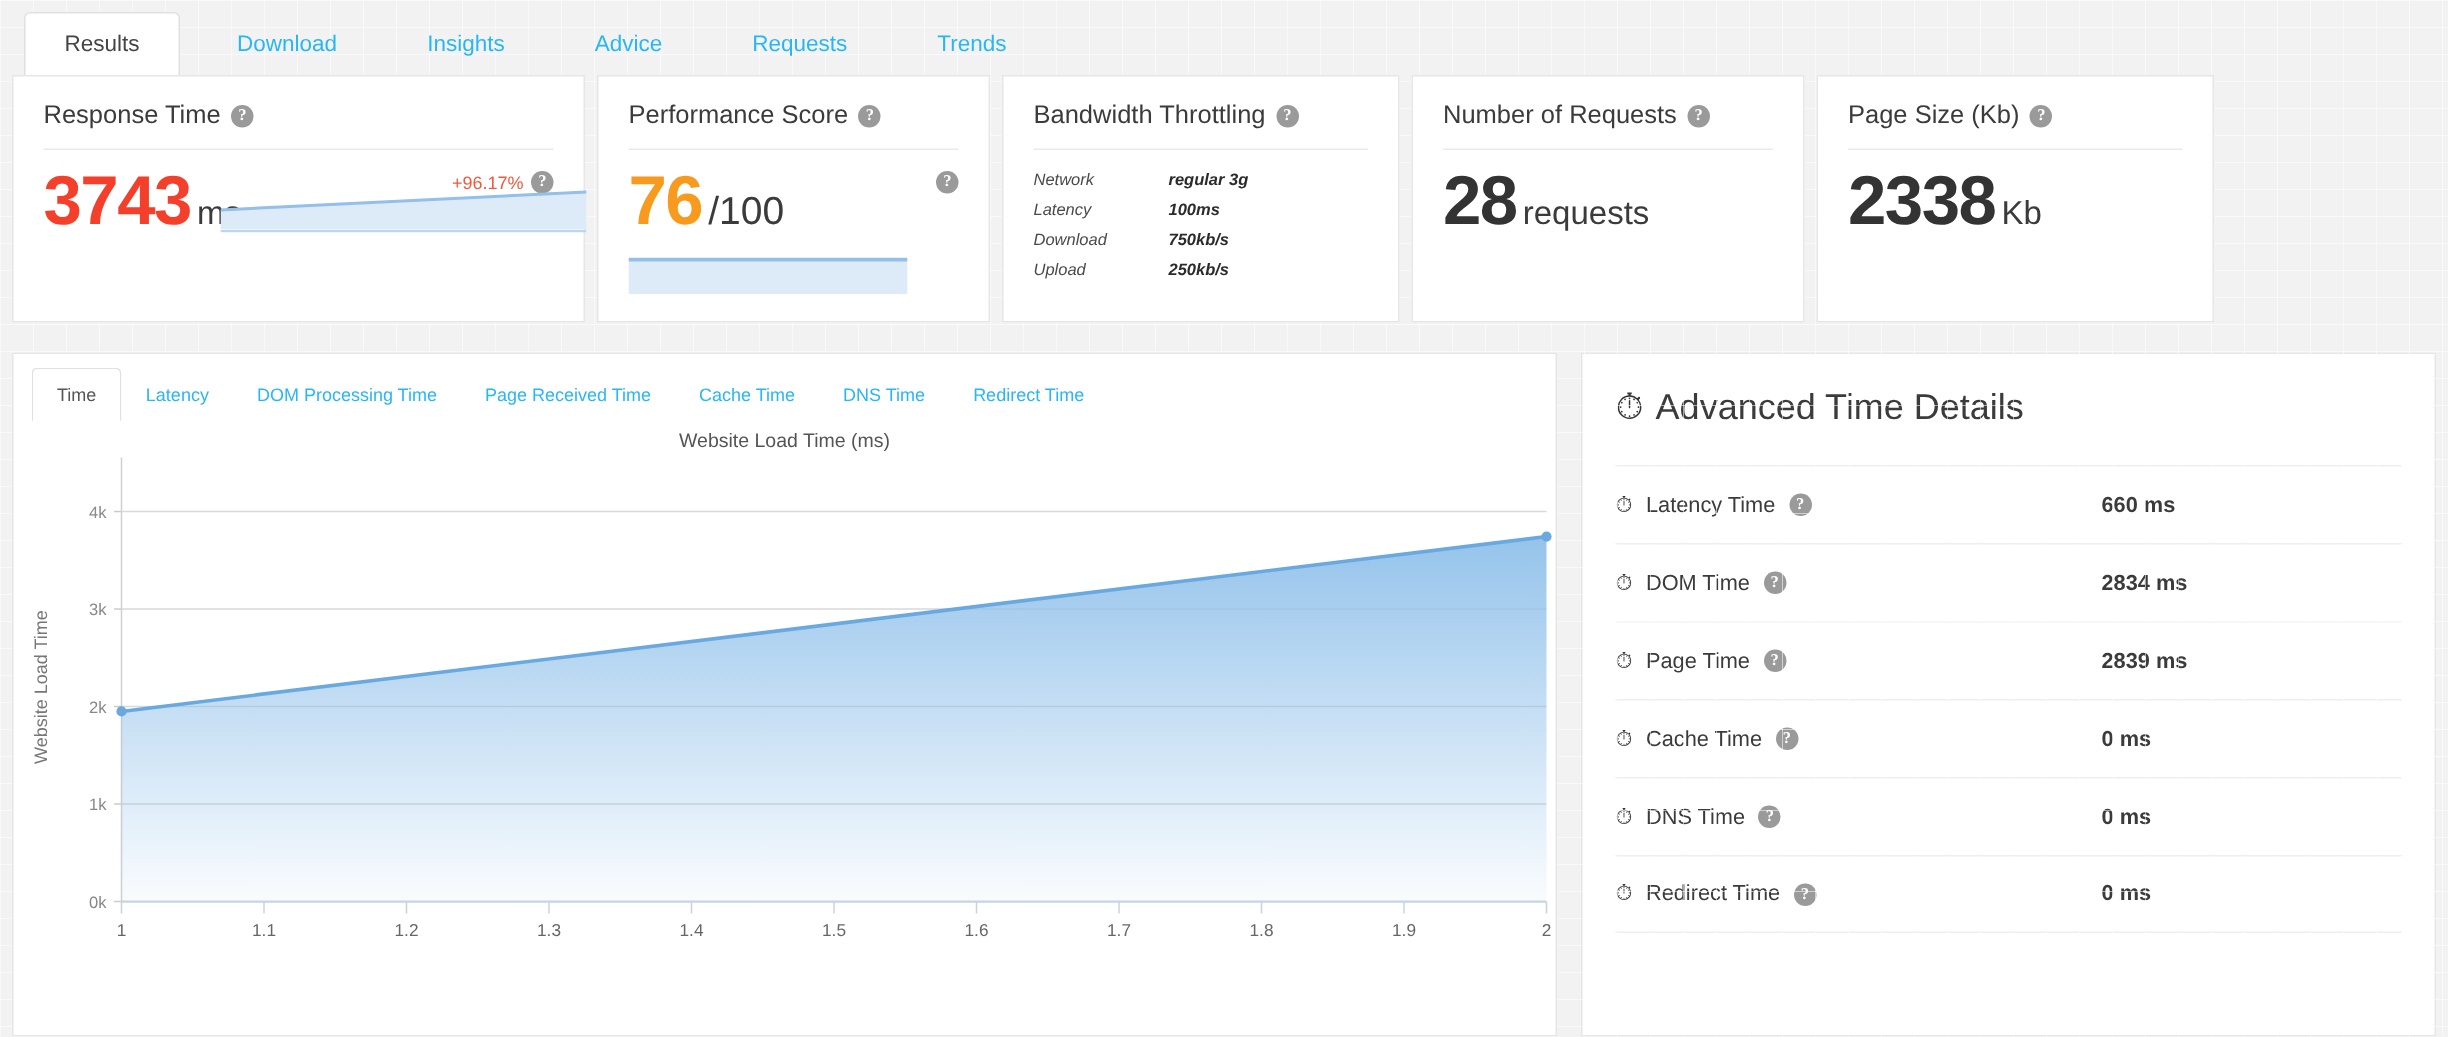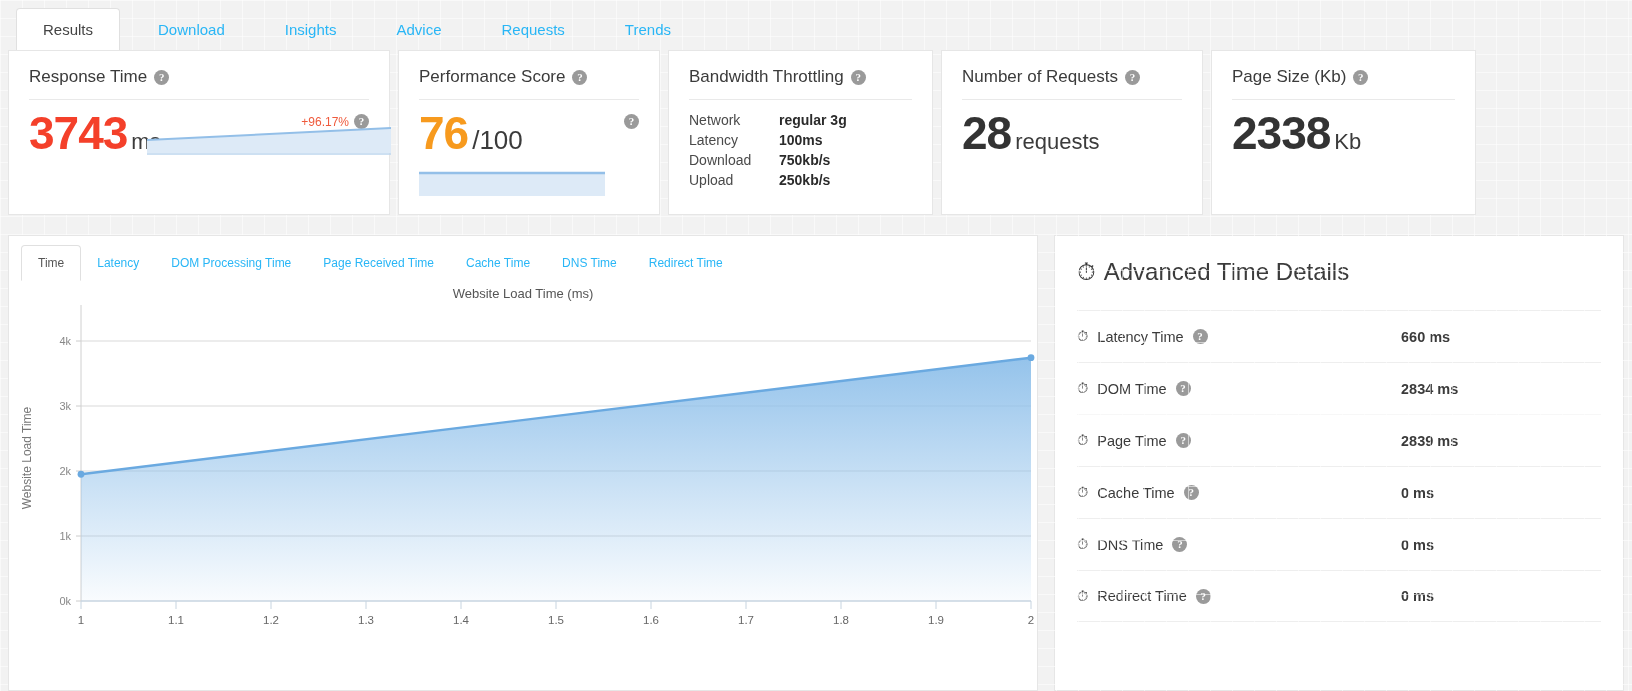--- a/index.html
+++ b/index.html
@@ -73,21 +73,21 @@
   .c4{ width:262px; }
   .c5{ width:265px; }
 
   .spark{
     position:absolute; left:118px; bottom:0; width:244px; height:34px;
   }
   .scorebar{ margin-top:14px; width:186px; height:26px; }
 
   
   .bw{ margin-top:4px; }
-  .bw div{ display:flex; font-size:14px; line-height:20px; }
+  .bw div{ display:flex; font-size:11px; line-height:20px;font-style:italic; }
   .bw .k{ width:90px; color:#4a4a4a; }
   .bw .v{ font-weight:bold; color:#2b2b2b; }
 
   
   .lower{ display:flex; gap:16px; padding:20px 8px 0 8px; height:476px; }
   .chartpanel{ flex:0 0 1030px; background:#fff; border:1px solid #e6e6e6; position:relative; }
   .chart-tabs{ display:flex; align-items:flex-end; height:44px; padding-left:12px; padding-top:4px; }
   .ctab{ font-size:12px; color:#29b6f6; padding:0 16px; line-height:34px; cursor:pointer; white-space:nowrap; }
   .ctab.active{
     color:#555; background:#fff; border:1px solid #e0e0e0; border-bottom:1px solid #fff;

